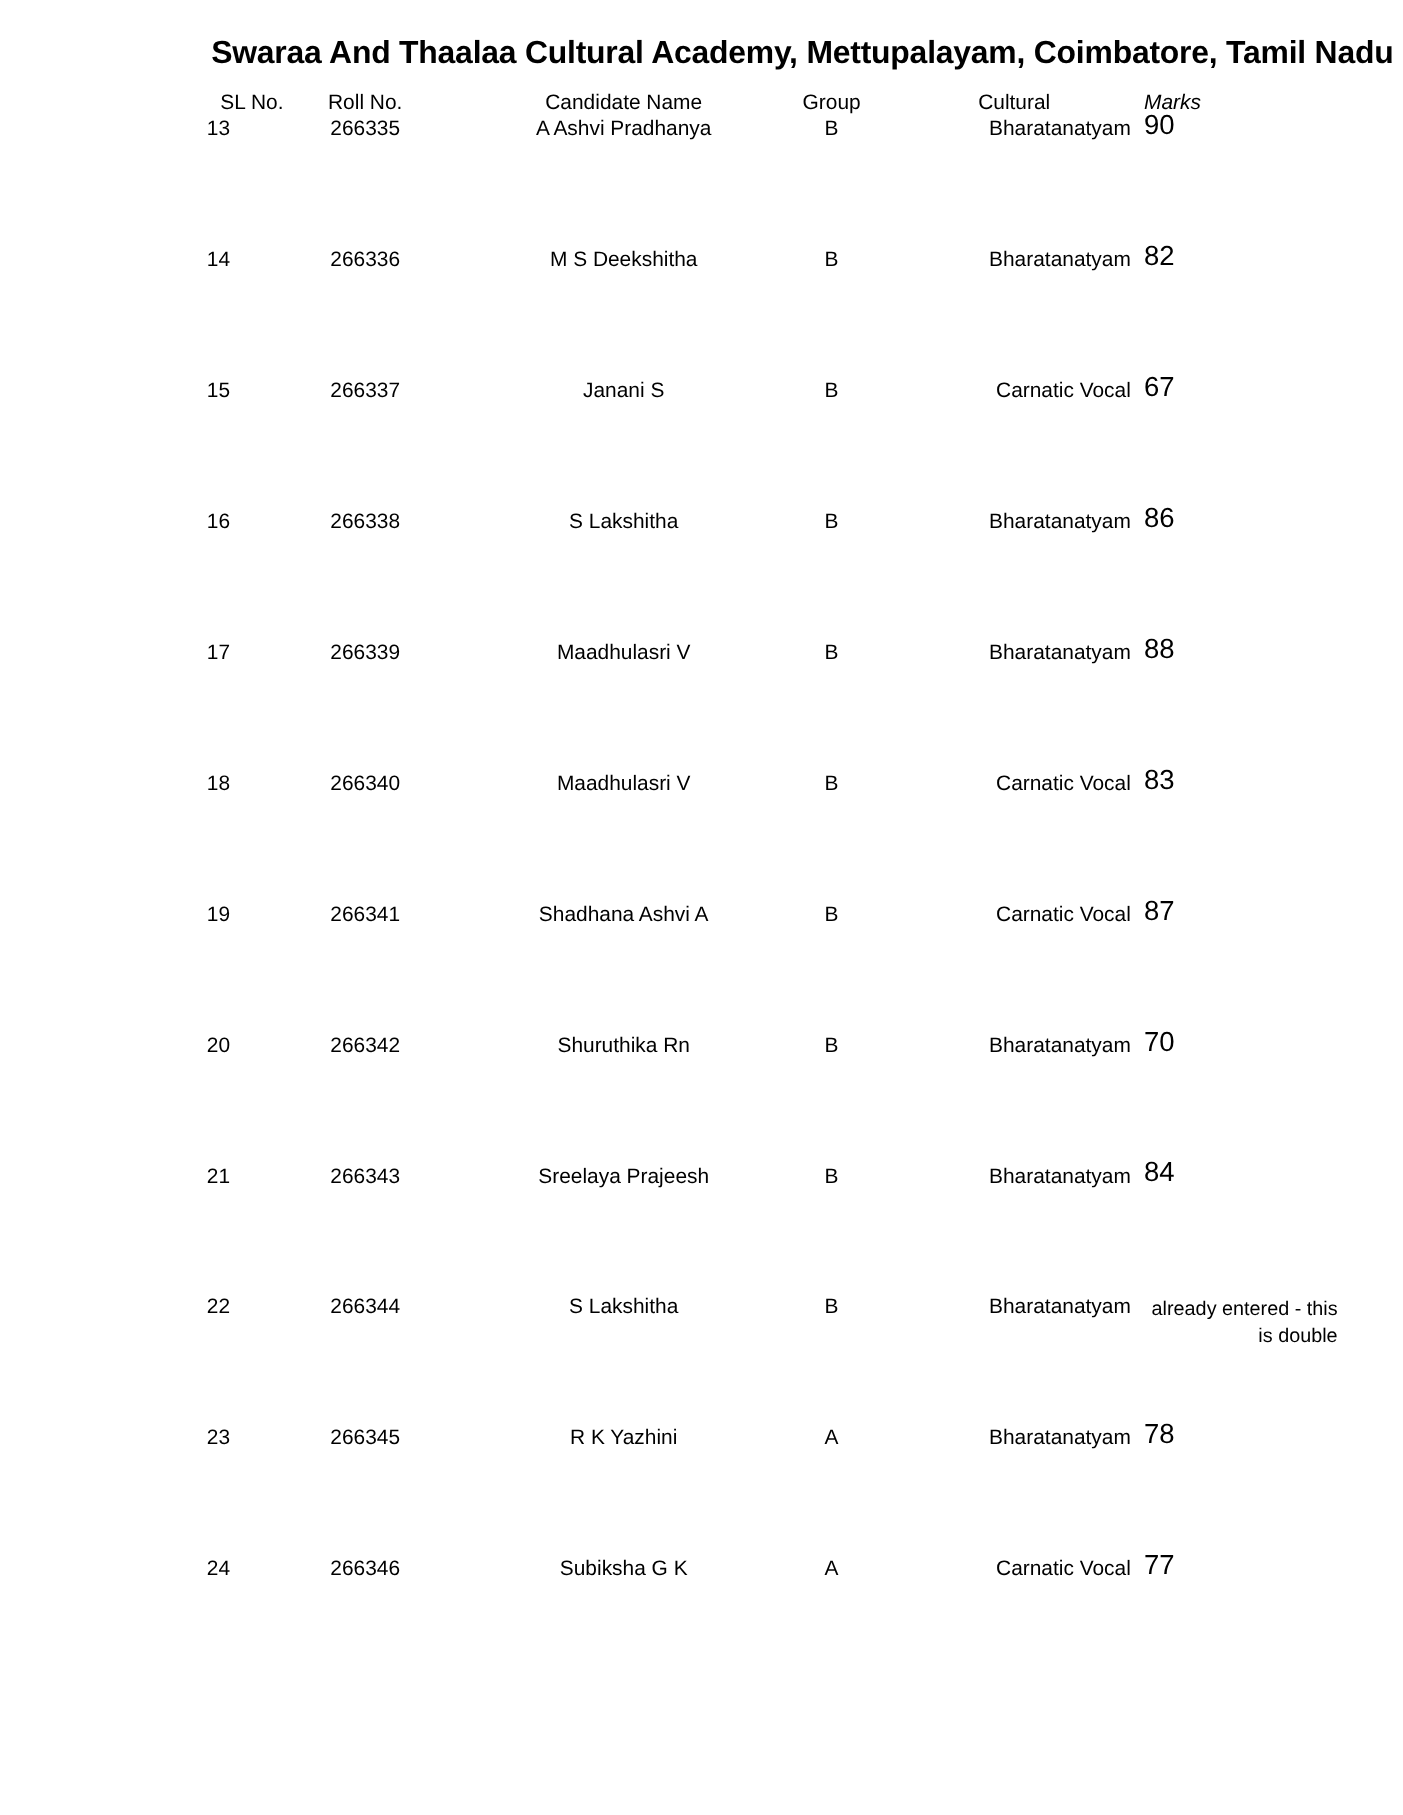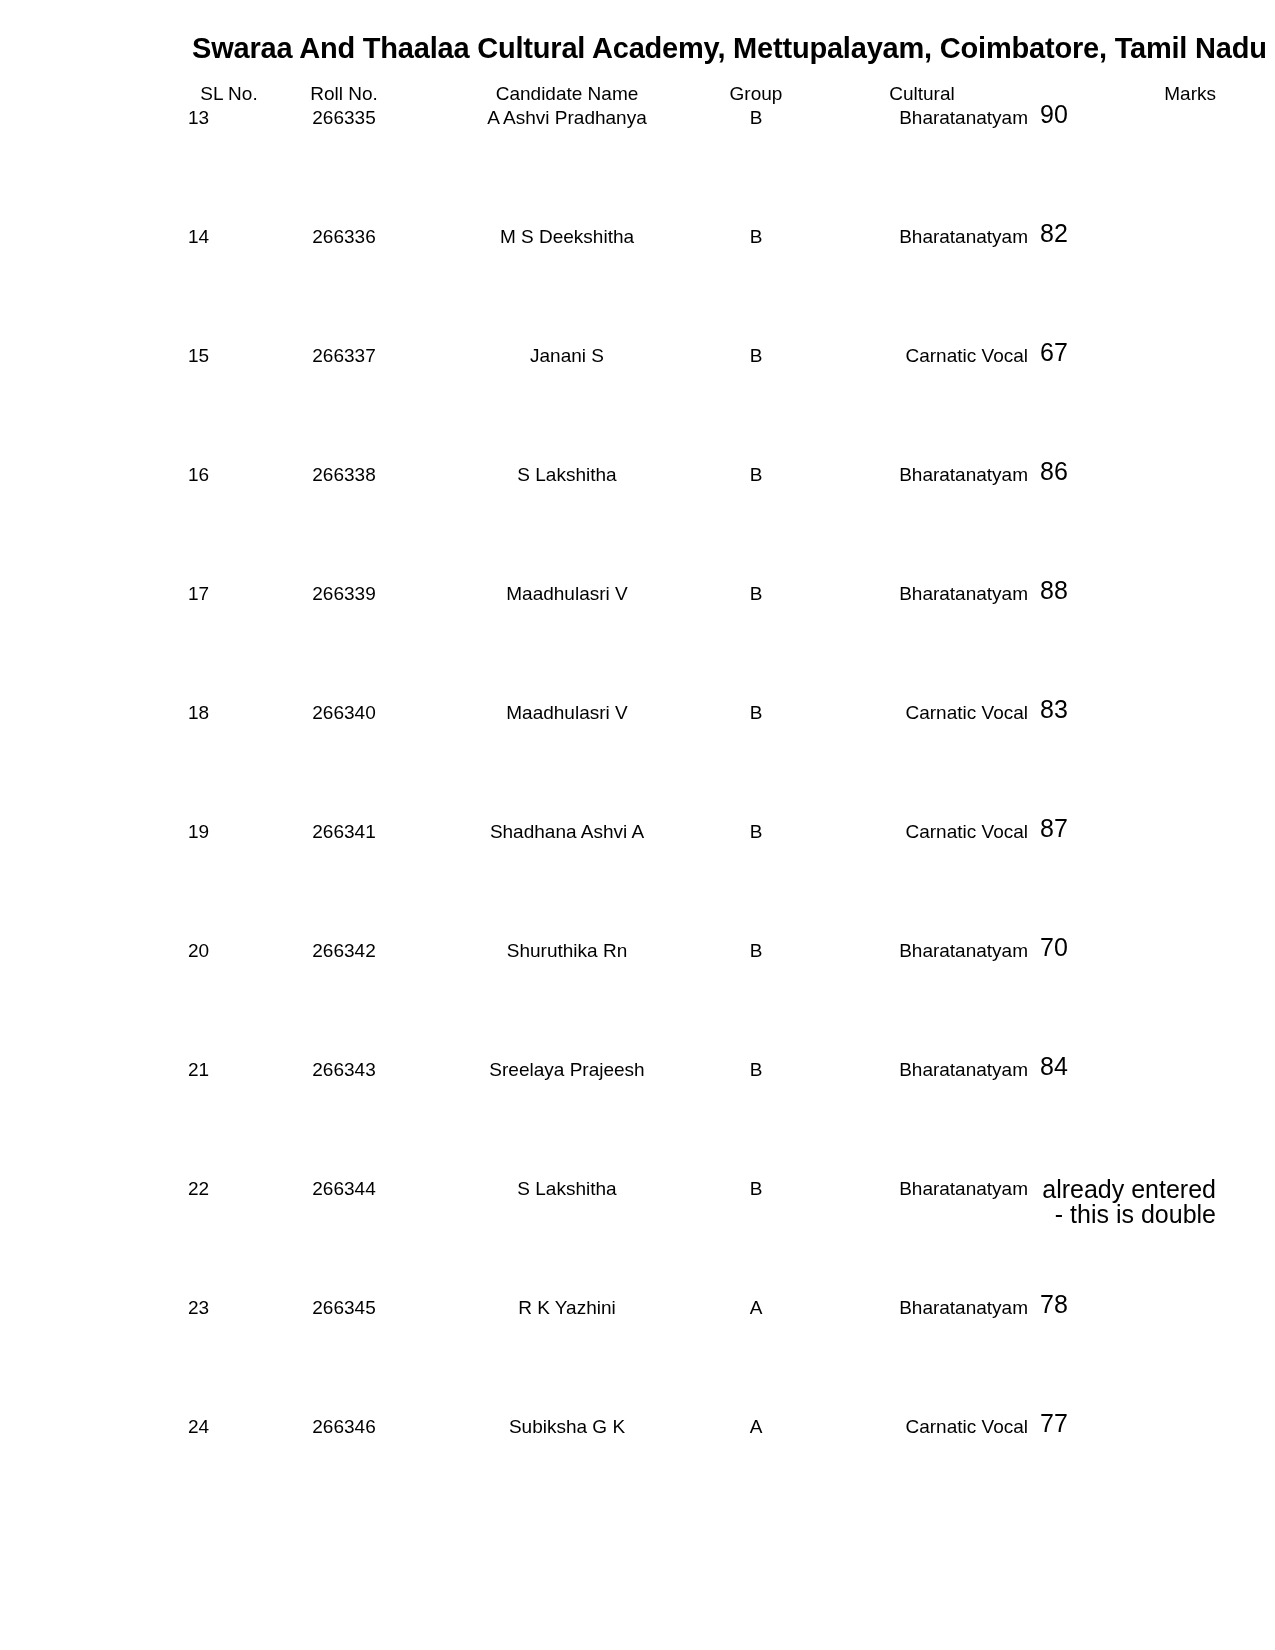--- a/index.html
+++ b/index.html
@@ -55,58 +55,59 @@
     position: absolute;
     top: 0;
     font-size: 19px;
     line-height: 24px;
     font-weight: normal;
     white-space: nowrap;
   }
 
   
   .c-sl      { left: 8px;   width: 82px;  }
-  .c-roll    { left: 108px; width: 112px; text-align: center; }
+  .c-roll    { left: 96px; width: 112px; text-align: center; }
   .c-name    { left: 222px; width: 330px; text-align: center; }
   .c-group   { left: 520px; width: 112px; text-align: center; }
   .c-subject { left: 636px; width: 212px; text-align: right; }
 
   
   .c-marks {
     left: 860px;
     width: 176px;
     text-align: left;
     font-size: 25px;
     line-height: 28px;
     top: -6px;
   }
   
   .c-marks.note {
-    font-size: 25px;
+    font-size: 18px;
     line-height: 25px;
     text-align: right;
     white-space: normal;
     top: 0px;
     left: 852px;
     width: 184px;
   }
 
   
   .header-row .cell {
     font-size: 19px;
     line-height: 24px;
     top: 0;
     text-align: center;
     font-weight: normal;
   }
   .header-row .c-marks {
     font-size: 19px;
     line-height: 24px;
     top: 0;
-    text-align: right;
+    text-align: left;
+    font-style: italic;
   }
 </style>
 </head>
 <body>
 
 <div class="page">
 
   <div class="doc-title">Swaraa And Thaalaa Cultural Academy, Mettupalayam, Coimbatore, Tamil Nadu</div>
 
   <div class="sheet">

